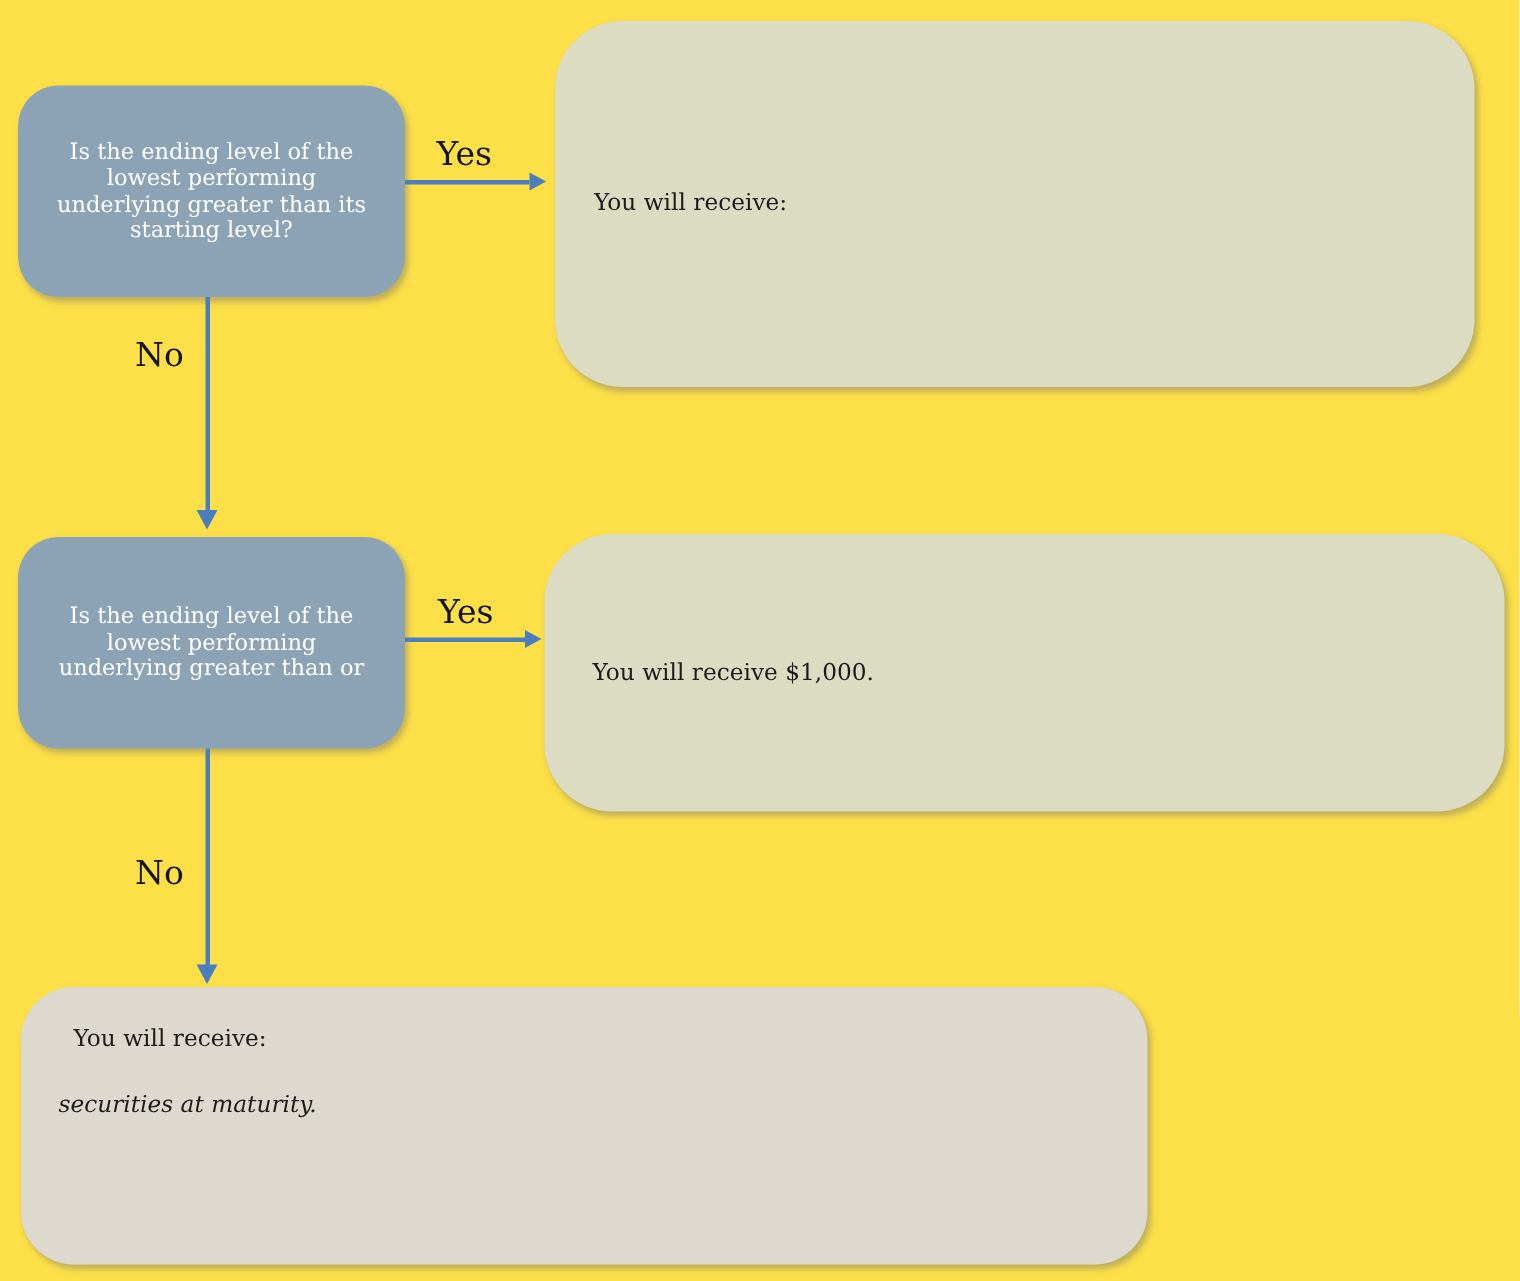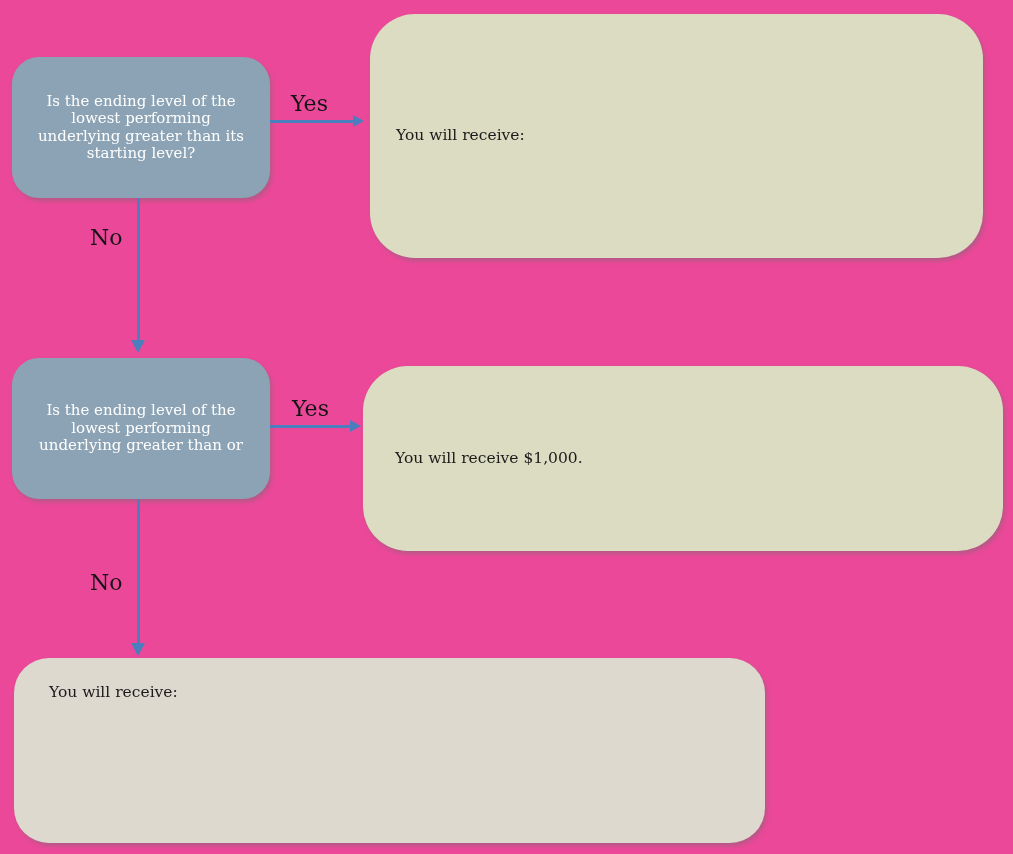--- a/index.html
+++ b/index.html
@@ -1,19 +1,19 @@
 <!DOCTYPE html>
 <html><head>
 <meta charset="utf-8">
 <style>
   html,body{margin:0;padding:0;background:#ffffff;}
   .canvas{
     position:relative;
     width:1013px;height:854px;
-    background:#ec4899;
+    background:#fde047;
     font-family:"DejaVu Serif","Liberation Serif",serif;
     color:#1b1b1b;
     overflow:hidden;
   }
   .node{
     position:absolute;
     box-sizing:border-box;
     box-shadow:2px 3px 4px rgba(110,110,110,0.45);
   }
   .decision{
@@ -29,21 +29,21 @@
   .outcome{
     background:#dbdcc1;
     border-radius:45px;
     display:flex;flex-direction:column;justify-content:center;
     font-size:15.5px;line-height:19.5px;
   }
   #outcome-positive{left:370px;top:14px;width:613px;height:244px;padding:0 20px 0 16px;}
   #outcome-positive .intro{margin-left:10px;}
   #outcome-positive .formula-l1{white-space:nowrap;}
   #outcome-positive .formula-l2{width:72%;text-align:center;}
-  #outcome-par{left:363px;top:366px;width:640px;height:185px;padding-left:32px;}
+  #outcome-par{left:363px;top:356px;width:640px;height:185px;padding-left:32px;}
   #outcome-loss{
     left:14px;top:658px;width:751px;height:185px;
     background:#ddd9cf;border-radius:35px;
     justify-content:flex-start;
     padding:25px 30px 0 25px;
     display:flex;flex-direction:column;
     font-size:15.5px;line-height:19px;
   }
   #outcome-loss .p1{margin:0 0 0 10px;}
   #outcome-loss .p2{margin:28px 0 0 10px;white-space:nowrap;}
@@ -111,16 +111,17 @@
   </div>
 
   <div class="edge-label" style="left:90px;top:570px;">No</div>
   <div class="arrow arrow-v" style="left:137px;top:499px;height:145px;">
     <span class="head-down"></span>
   </div>
 
   <div class="node outcome" id="outcome-loss">
     <div class="p1">You will receive:</div>
     <div class="p3">
+      <div>securities at maturity.</div>
     </div>
   </div>
 
 </div>
 
 </body></html>

